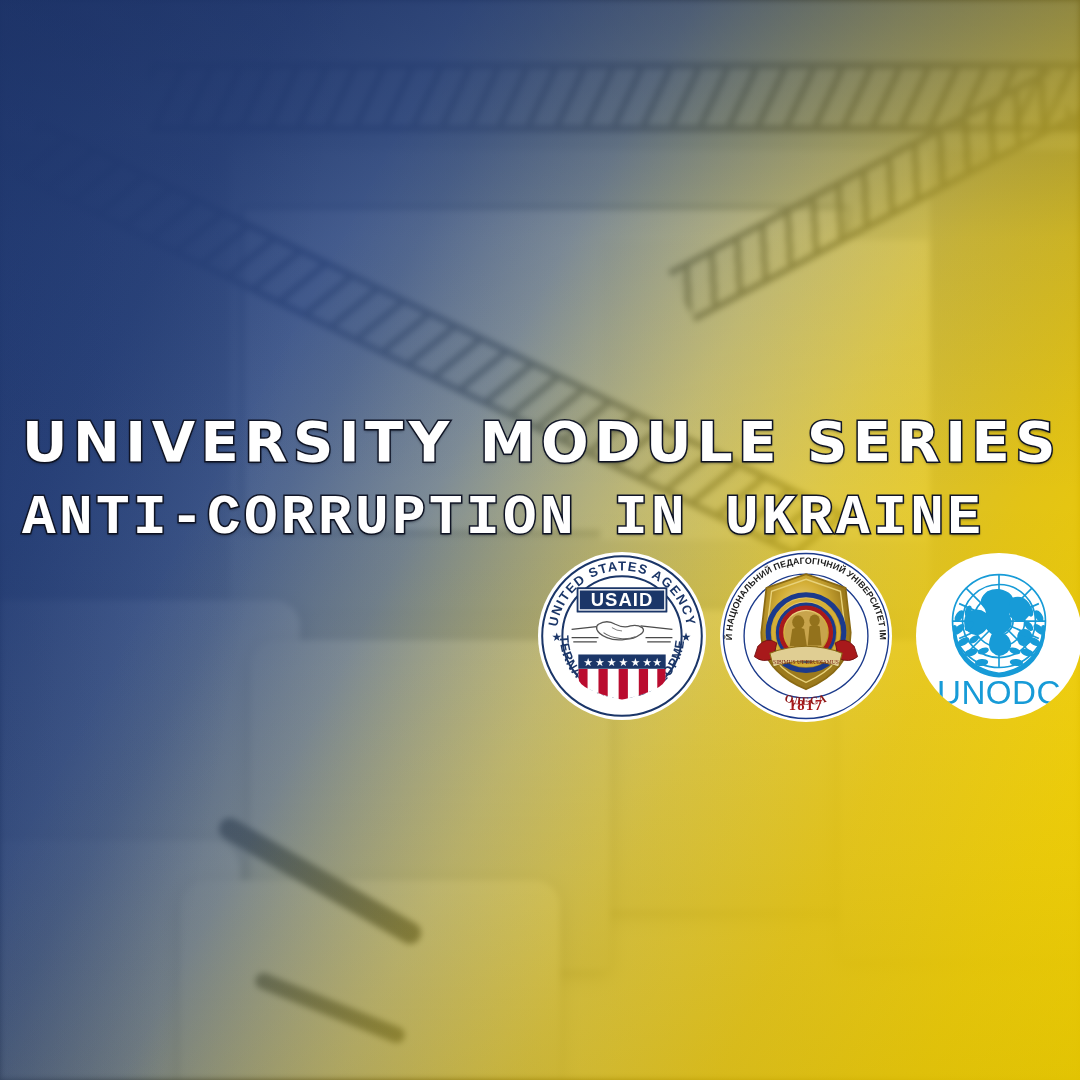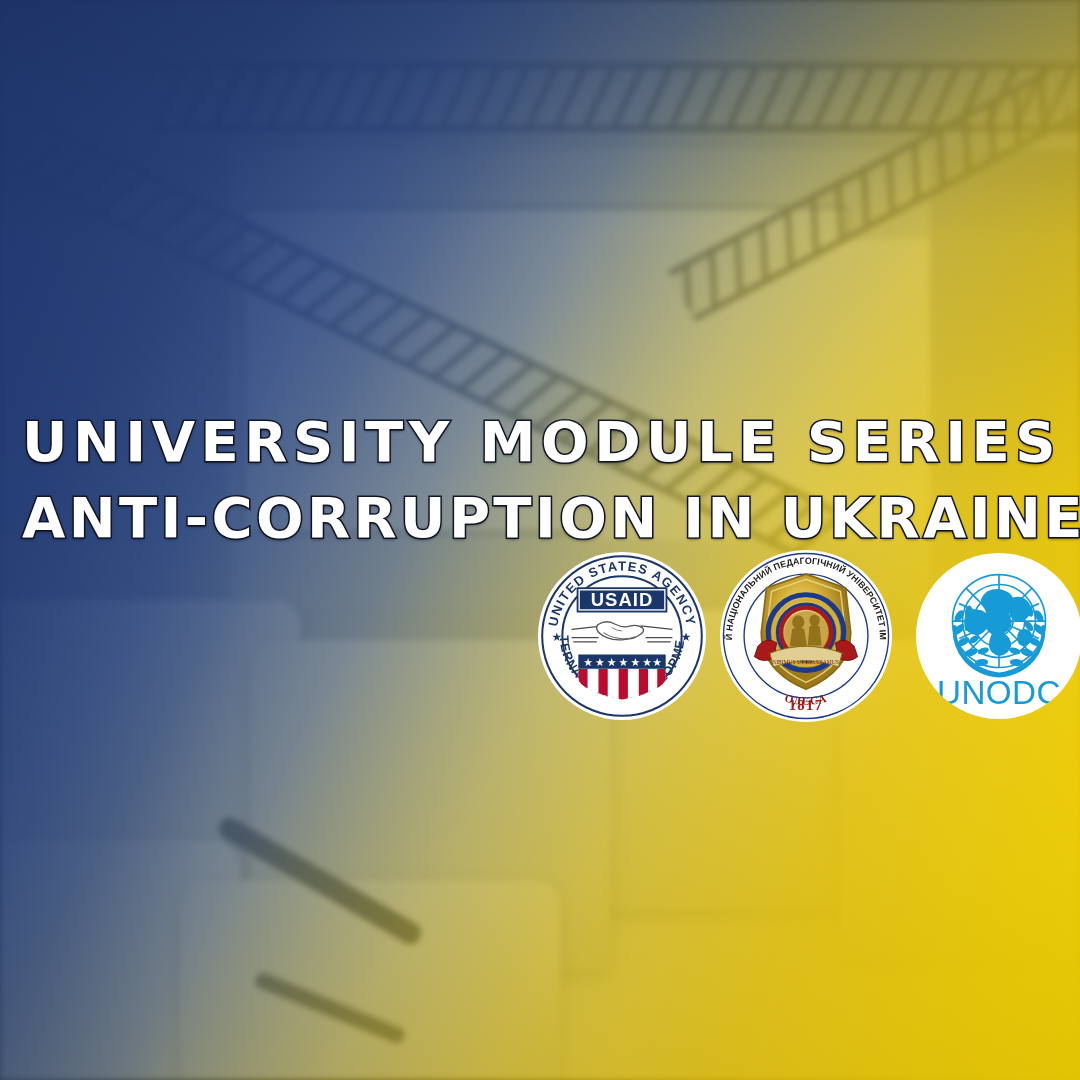--- a/index.html
+++ b/index.html
@@ -176,21 +176,21 @@
     line-height: 76px;
     letter-spacing: 5.5px;
     white-space: nowrap;
     text-transform: uppercase;
     -webkit-text-stroke: 3px #14192b;
     paint-order: stroke fill;
     text-shadow:
       0 2px 3px rgba(10,14,28,.55),
       0 0 2px rgba(10,14,28,.7);
   }
-  .title-line.l2 { font-size: 56px; letter-spacing: 3.4px; }
+  .title-line.l2 { font-size: 56px; letter-spacing: 3.4px; font-family: Liberation Mono, monospace; }
 
   
   .logo-row {
     position: absolute;
     left: 538px;
     top: 552px;
     width: 542px;
     height: 168px;
     display: flex;
     align-items: center;

